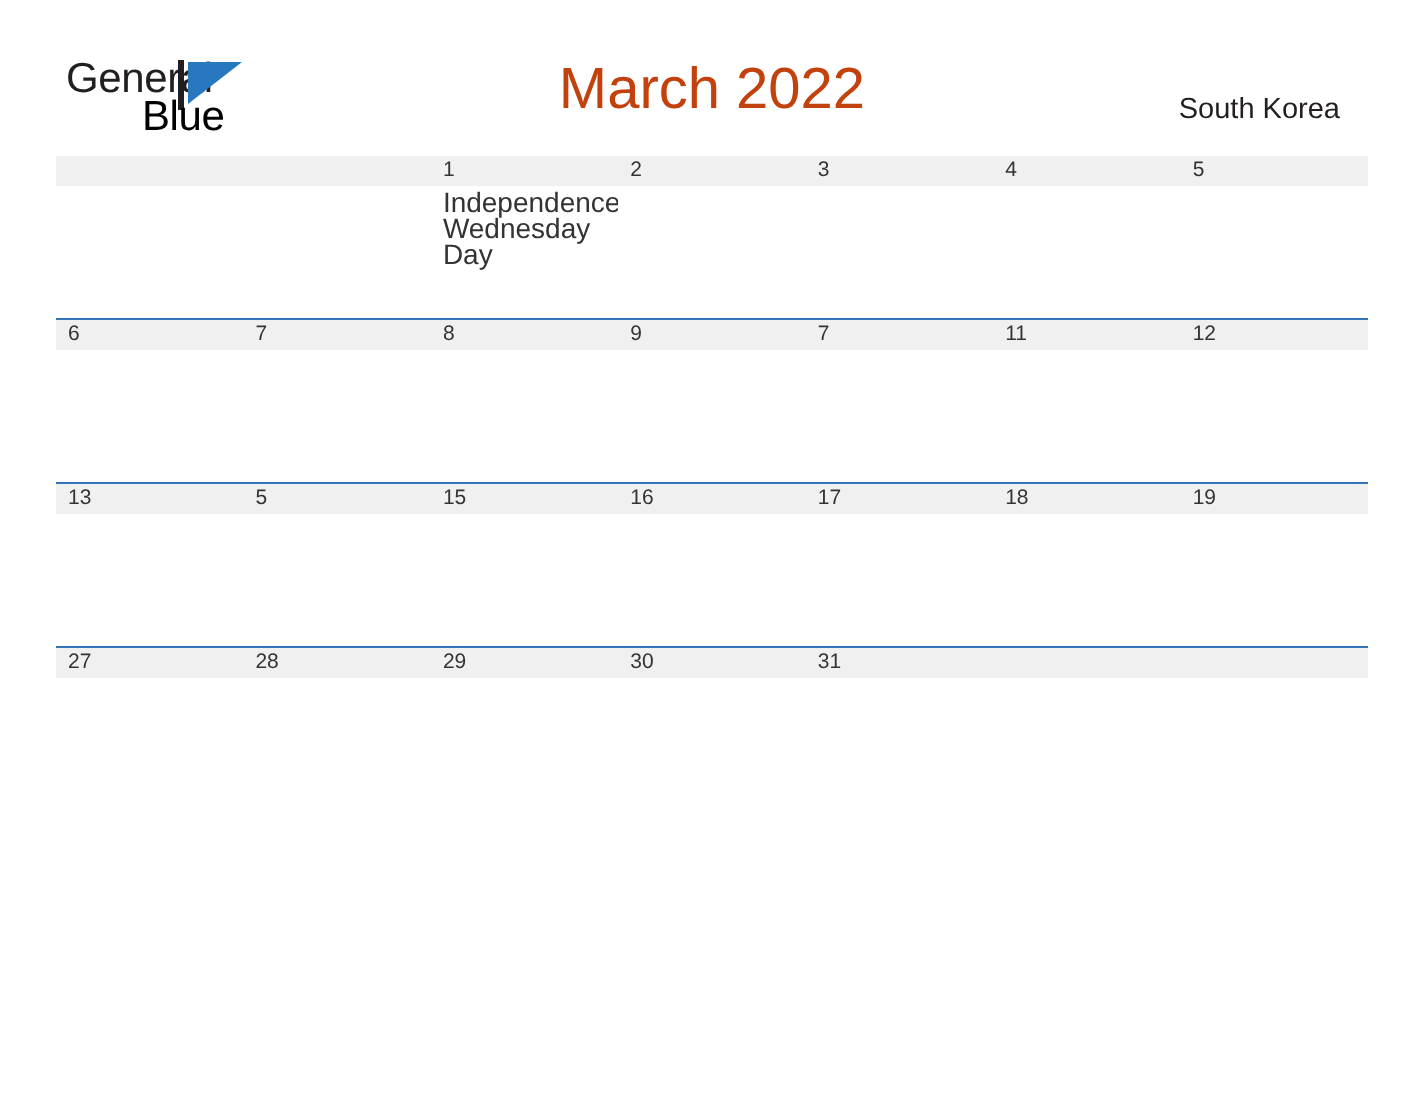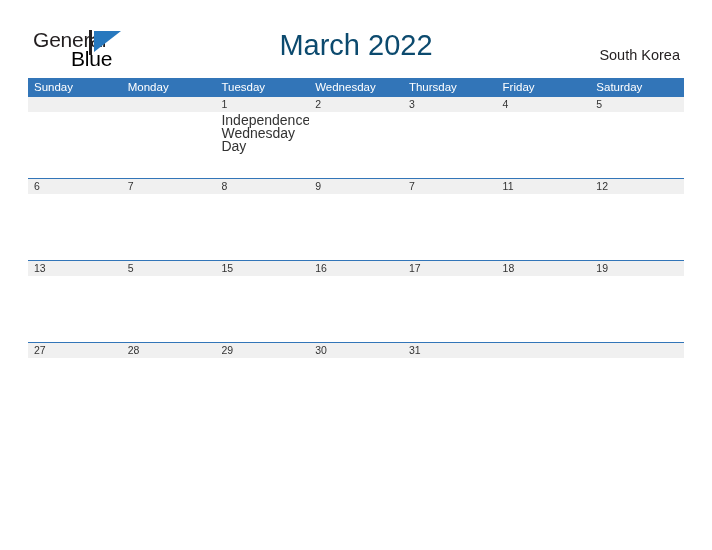--- a/index.html
+++ b/index.html
@@ -66,27 +66,27 @@
 
   .month-title {
     position: absolute;
     left: 0;
     top: 28px;
     width: 712px;
     text-align: center;
     font-size: 29px;
     line-height: 34px;
     font-weight: normal;
-    color: #0c4a6e;
+    color: #c2410c;
     letter-spacing: 0px;
   }
 
   .region-label {
     position: absolute;
-    right: 32px;
+    right: 42px;
     top: 46px;
     font-size: 14.5px;
     line-height: 18px;
     color: #231f20;
     text-align: right;
   }
 
   
   .calendar {
     position: absolute;
@@ -175,29 +175,20 @@
     </div>
 
     <div class="month-title">March 2022</div>
 
     <div class="region-label">South Korea</div>
 
   </div>
 
   <div class="calendar">
 
-    <div class="dow-row">
-      <div class="dow-cell">Sunday</div>
-      <div class="dow-cell">Monday</div>
-      <div class="dow-cell">Tuesday</div>
-      <div class="dow-cell">Wednesday</div>
-      <div class="dow-cell">Thursday</div>
-      <div class="dow-cell">Friday</div>
-      <div class="dow-cell">Saturday</div>
-    </div>
 
     <div id="weeks-container">
         <div class="week-row first">
           <div class="num-band">
             <div class="num-cell"></div>
             <div class="num-cell"></div>
             <div class="num-cell">1</div>
             <div class="num-cell">2</div>
             <div class="num-cell">3</div>
             <div class="num-cell">4</div>

